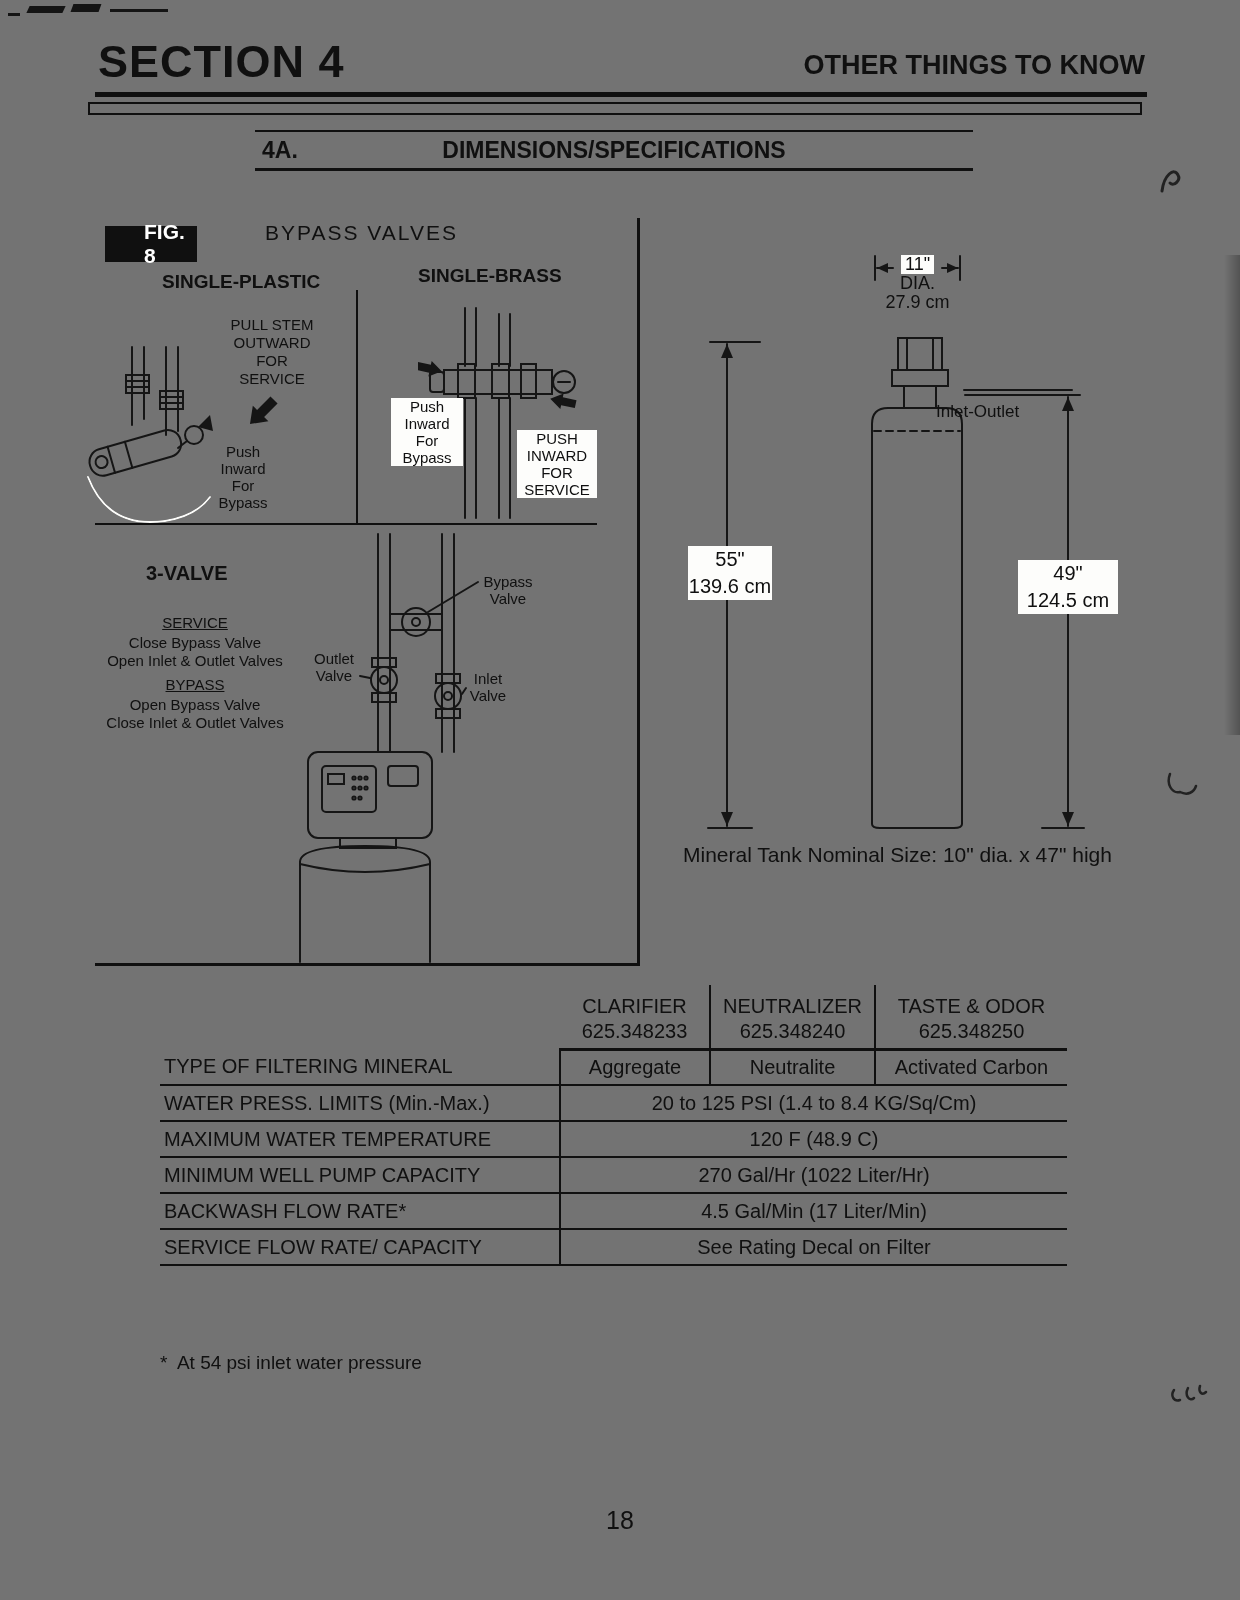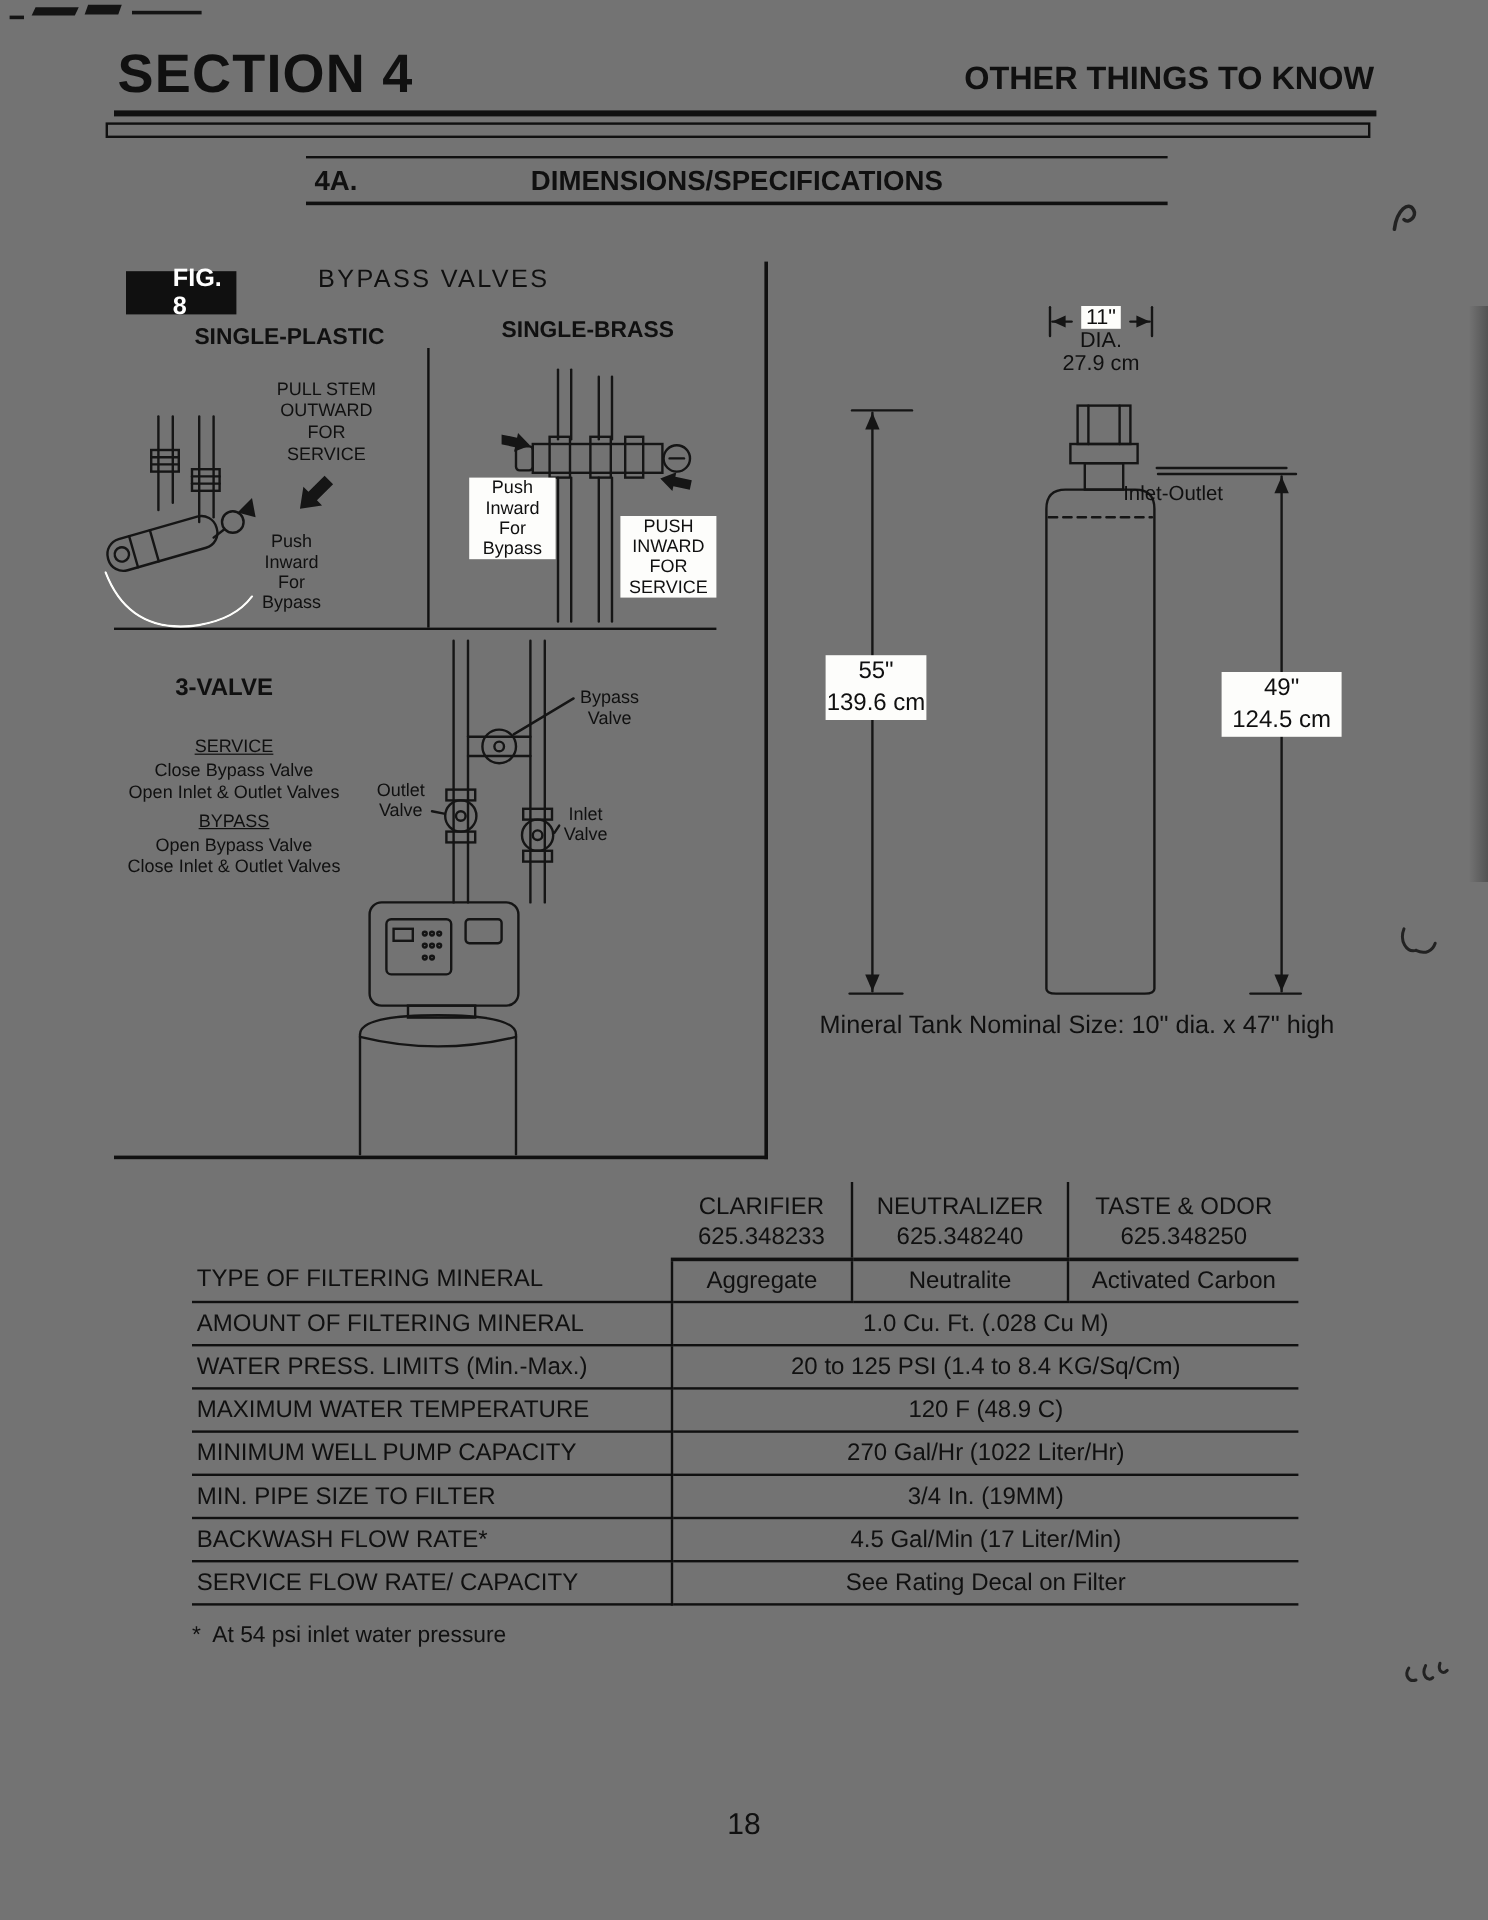--- a/index.html
+++ b/index.html
@@ -21,21 +21,21 @@
   svg.draw .fill { fill:#151515; stroke:none; }
   svg.draw .white { stroke:#fdfdfb; }
   svg.draw .dash { stroke-dasharray:7 5; }
   .figbox { position:absolute; background:#101010; color:#fff; display:flex;
             align-items:center; justify-content:center; font-weight:bold;padding-left:39px; }
   
   table.spec { position:absolute; left:160px; top:985px; border-collapse:collapse;
                font-size:20px; table-layout:fixed; }
   table.spec td { padding:0 4px; height:36px; vertical-align:middle; }
   table.spec .lblcol { width:400px; text-align:left; }
-  table.spec .c1 { width:150px; } table.spec .c2 { width:180px; } table.spec .c3 { width:192px; }
+  table.spec .c1 { width:150px; } table.spec .c2 { width:165px; } table.spec .c3 { width:192px; }
   table.spec thead td { height:64px; text-align:center; line-height:25px; vertical-align:bottom; padding-bottom:4px; }
   table.spec thead td.hdr { border-bottom:3px solid #101010; }
   table.spec thead td.vline, table.spec tr.r1 td.vline { border-left:2px solid #101010; }
   table.spec tbody td { border-bottom:2px solid #101010; }
   table.spec tbody td.lblcol { border-right:2px solid #101010; }
   table.spec tbody td.val { text-align:center; }
   .artifact { position:absolute; background:#141414; }
 </style>
 </head>
 <body>
@@ -263,40 +263,32 @@
       </tr>
     </thead>
     <tbody>
       <tr class="r1">
         <td class="lblcol">TYPE OF FILTERING MINERAL</td>
         <td class="c1 val">Aggregate</td>
         <td class="c2 val vline">Neutralite</td>
         <td class="c3 val vline">Activated Carbon</td>
       </tr>
       <tr>
-        <td class="lblcol">AMOUNT OF FILTERING MINERAL</td>
-        <td class="val" colspan="3">1.0 Cu. Ft. (.028 Cu M)</td>
-      </tr>
-      <tr>
         <td class="lblcol">WATER PRESS. LIMITS (Min.-Max.)</td>
         <td class="val" colspan="3">20 to 125 PSI (1.4 to 8.4 KG/Sq/Cm)</td>
       </tr>
       <tr>
         <td class="lblcol">MAXIMUM WATER TEMPERATURE</td>
         <td class="val" colspan="3">120 F (48.9 C)</td>
       </tr>
       <tr>
         <td class="lblcol">MINIMUM WELL PUMP CAPACITY</td>
         <td class="val" colspan="3">270 Gal/Hr (1022 Liter/Hr)</td>
       </tr>
       <tr>
-        <td class="lblcol">MIN. PIPE SIZE TO FILTER</td>
-        <td class="val" colspan="3">3/4 In. (19MM)</td>
-      </tr>
-      <tr>
         <td class="lblcol">BACKWASH FLOW RATE*</td>
         <td class="val" colspan="3">4.5 Gal/Min (17 Liter/Min)</td>
       </tr>
       <tr>
         <td class="lblcol">SERVICE FLOW RATE/ CAPACITY</td>
         <td class="val" colspan="3">See Rating Decal on Filter</td>
       </tr>
     </tbody>
   </table>
 

